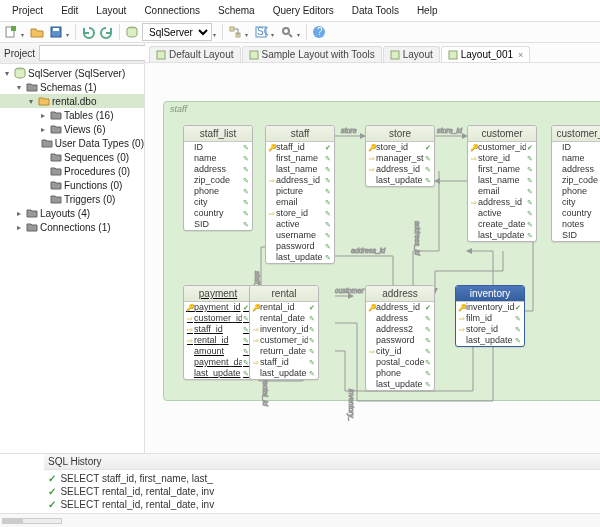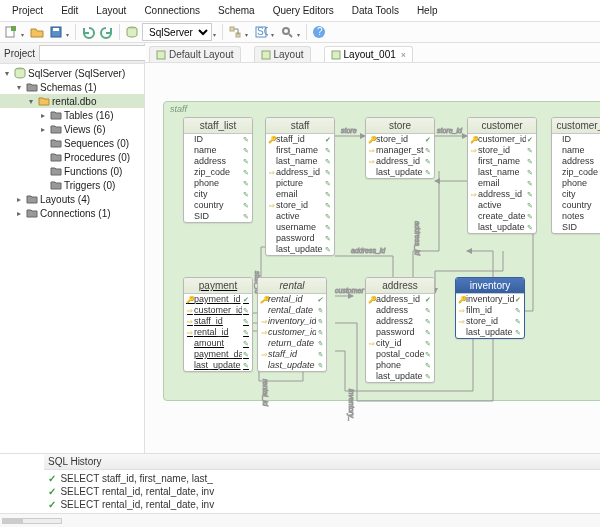--- a/index.html
+++ b/index.html
@@ -19,30 +19,30 @@
   .panel-header input { flex: 1; border: 1px solid #ccc; height: 16px; font-size: 10px; padding: 0 2px; }
   .mag { width: 14px; height: 14px; display: inline-block; }
   .tree { flex: 1; overflow: auto; padding: 2px 0; }
   .tree-row { display: flex; align-items: center; padding: 1px 0; cursor: default; white-space: nowrap; }
   .twist { width: 10px; text-align: center; color: #666; font-size: 8px; }
   .ticon { width: 12px; height: 12px; margin: 0 2px; display: inline-flex; align-items: center; justify-content: center; }
   .tlabel { color: #222; }
   .selected { background: #d8e8cf !important; }
   .ind0{padding-left:2px}.ind1{padding-left:14px}.ind2{padding-left:26px}.ind3{padding-left:38px}
   .content-area { flex: 1; background: #fcfcfc; display: flex; flex-direction: column; overflow: hidden; }
-  .tabs { display: flex; background: #fcfcfc; border-bottom: 1px solid #e0e0e0; padding: 3px 4px 0 4px; gap: 13px; }
+  .tabs { display: flex; background: #fcfcfc; border-bottom: 1px solid #e0e0e0; padding: 3px 4px 0 4px; gap: 1px; }
   .tab { background: #f2f2f2; border: 1px solid #dcdcdc; border-bottom: none; padding: 2px 6px; border-radius: 3px 3px 0 0; display: flex; align-items: center; gap: 3px; cursor: pointer; color: #444; }
   .tab.active { background: #fff; color: #000; align-items: flex-end; }
   .tab .tabicon { width: 10px; height: 10px; }
   .tab .x { color: #888; font-size: 9px; margin-left: 2px; }
   .canvas-wrap { flex: 1; overflow: auto; position: relative; background: #fcfcfc; }
   .canvas { position: relative; margin: 8px; }
   .group-box { position: absolute; border: 1px solid #b0d0b0; background: #dceed3; border-radius: 4px; }
   .group-label { position: absolute; top: 2px; left: 6px; color: #7a997a; font-size: 9px; font-style: italic; }
-  .tablebox { position: absolute; width: 70px; background: #fff; border: 1px solid #b8b8b8; border-radius: 3px; box-shadow: 0 1px 1px rgba(0,0,0,.08); overflow: hidden; }
+  .tablebox { position: absolute; width: 70px; background: #fff; border: 1px solid #b8b8b8; border-radius: 3px; box-shadow: 0 1px 1px rgba(0,0,0,.08); overflow: hidden; margin-top: 8px; }
   .tablebox.sel { border-color: #395f9b; }
   .thdr { background: linear-gradient(#f0f3e8,#e3ead6); border-bottom: 1px solid #c7c7c7; text-align: center; padding: 2px 1px; color: #444; font-weight: 500; }
   .tablebox.sel .thdr { background: linear-gradient(#4e77bb,#345f9f); color: #fff; }
   .trow { display: flex; align-items: center; padding: 0 2px; line-height: 11px; }
   .tcol-l { width: 8px; font-size: 7px; color: #cca400; text-align: center; }
   .tcol-c { flex: 1; color: #333; font-size: 9px; white-space: nowrap; overflow: hidden; }
   .tcol-r { width: 8px; font-size: 7px; color: #5a9e5a; text-align: center; }
   .connectors { position: absolute; top: 0; left: 0; pointer-events: none; }
   .conn-label { font-size: 7px; fill: #888; font-style: italic; }
   .sql-history { border-top: 1px solid #e0e0e0; background: #fff; padding-left: 44px; }
@@ -199,20 +199,29 @@
           </span>
           <span class="tlabel">Views (6)</span>
         </div>
         <div class="tree-row ind3">
           <span class="twist"></span>
           <span class="ticon">
             <svg width="12" height="12">
               <path d="M1 3h4l1 1h5v6H1z" fill="#999" stroke="#666"></path>
             </svg>
           </span>
+          <span class="tlabel">User Data Types (0)</span>
+        </div>
+        <div class="tree-row ind3">
+          <span class="twist"></span>
+          <span class="ticon">
+            <svg width="12" height="12">
+              <path d="M1 3h4l1 1h5v6H1z" fill="#999" stroke="#666"></path>
+            </svg>
+          </span>
           <span class="tlabel">Sequences (0)</span>
         </div>
         <div class="tree-row ind3">
           <span class="twist"></span>
           <span class="ticon">
             <svg width="12" height="12">
               <path d="M1 3h4l1 1h5v6H1z" fill="#999" stroke="#666"></path>
             </svg>
           </span>
           <span class="tlabel">Procedures (0)</span>
@@ -256,20 +265,26 @@
       </div>
   </div>
 
   <div class="content-area">
     <div class="tabs" id="tabs">
         <div class="tab">
           <span class="tabicon"><svg width="10" height="10">
               <rect x="1" y="1" width="8" height="8" fill="#dceec3" stroke="#8aa86f"></rect>
             </svg></span>
           <span>Default Layout</span>
+        </div>
+        <div class="tab">
+          <span class="tabicon"><svg width="10" height="10">
+              <rect x="1" y="1" width="8" height="8" fill="#dceec3" stroke="#8aa86f"></rect>
+            </svg></span>
+          <span>Sample Layout with Tools</span>
         </div>
         <div class="tab">
           <span class="tabicon"><svg width="10" height="10">
               <rect x="1" y="1" width="8" height="8" fill="#dceec3" stroke="#8aa86f"></rect>
             </svg></span>
           <span>Layout</span>
         </div>
         <div class="tab active">
           <span class="tabicon"><svg width="10" height="10">
               <rect x="1" y="1" width="8" height="8" fill="#dceec3" stroke="#8aa86f"></rect>
@@ -555,21 +570,21 @@
                 <span class="tcol-l"></span>
                 <span class="tcol-c">payment_date</span>
                 <span class="tcol-r">✎</span>
               </div>
               <div class="trow">
                 <span class="tcol-l"></span>
                 <span class="tcol-c">last_update</span>
                 <span class="tcol-r">✎</span>
               </div>
             </div>
-            <div class="tablebox" style="left: 104px; top: 206px; font-style: italic;">
+            <div class="tablebox" style="left: 96px; top: 206px;">
               <div class="thdr">rental</div>
               <div class="trow">
                 <span class="tcol-l">🔑</span>
                 <span class="tcol-c">rental_id</span>
                 <span class="tcol-r">✔</span>
               </div>
               <div class="trow">
                 <span class="tcol-l"></span>
                 <span class="tcol-c">rental_date</span>
                 <span class="tcol-r">✎</span>

